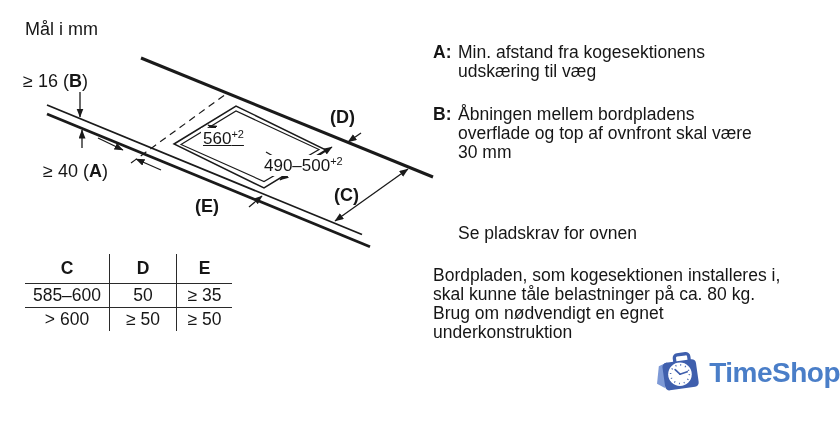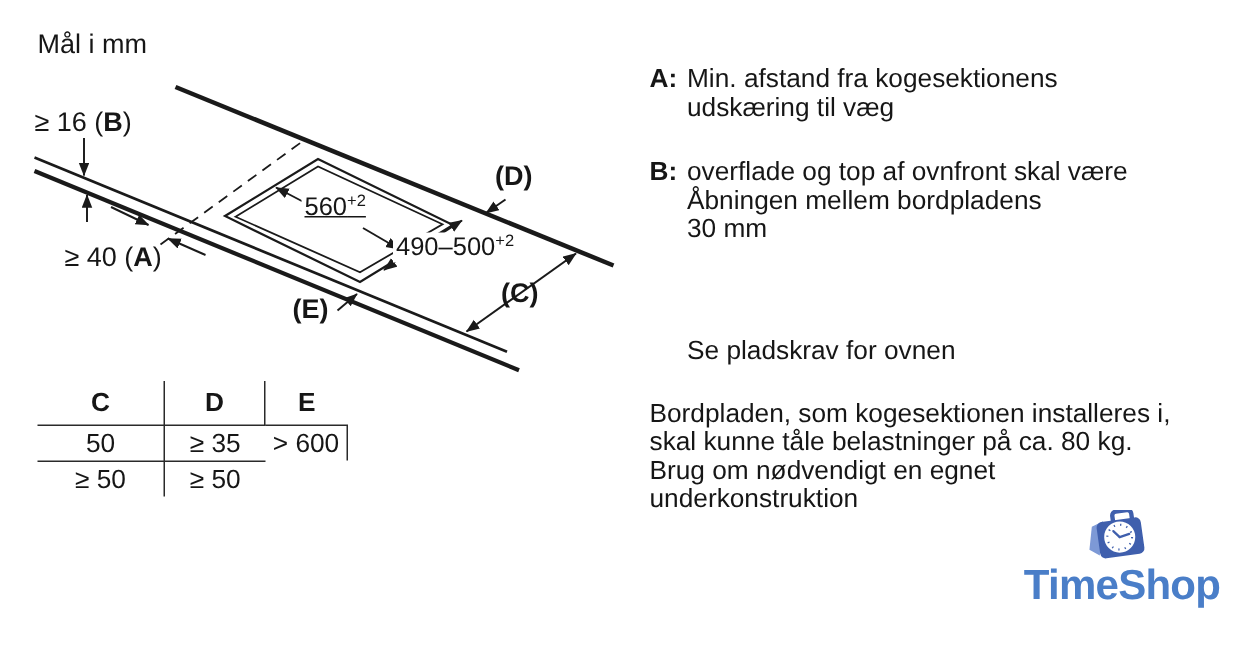--- a/index.html
+++ b/index.html
@@ -2,42 +2,42 @@
 <html><head>
 <meta charset="utf-8">
 <style>
   html,body{margin:0;padding:0;background:#fff;}
   .page{
     position:relative;width:840px;height:440px;background:#fff;overflow:hidden;
     font-family:"Liberation Sans",sans-serif;color:#161616;
   }
   .abs{position:absolute;}
   
-  .diagram-wrap{left:0;top:0;width:430px;height:250px;}
+  .diagram-wrap{left:0;top:0;width:430px;height:250px;padding-left:24px;}
   .diagram-title{left:25px;top:19px;font-size:18px;}
   .dim-label{font-size:17px;background:#fff;padding:0 2px;white-space:nowrap;}
   .dim-label sup{font-size:11px;vertical-align:6px;letter-spacing:0;}
   .ref-label{font-size:18px;font-weight:bold;white-space:nowrap;}
   .mixed-label{font-size:18px;white-space:nowrap;}
   .mixed-label b{font-weight:bold;}
   
   .spec-table{left:25px;top:254px;display:grid;grid-template-columns:85px 67px 55px;}
   .spec-table .cell{
     display:flex;align-items:center;justify-content:center;
     font-size:17.5px;height:23px;
   }
   .spec-table .head{font-weight:bold;height:29px;border-bottom:1.5px solid #2a2a2a;}
   .spec-table .r1{border-bottom:1.5px solid #2a2a2a;}
   .spec-table .vline{border-right:1.5px solid #2a2a2a;}
   
   .note-item{display:flex;font-size:17.5px;line-height:19px;}
   .note-item .key{font-weight:bold;width:25px;flex:0 0 25px;}
   .plain-text{font-size:17.5px;line-height:19px;}
   
-  .logo{left:654px;top:340px;width:186px;height:66px;display:flex;align-items:center;cursor:pointer;flex-direction:column;}
+  .logo{left:654px;top:340px;width:186px;height:66px;display:flex;align-items:center;cursor:pointer;}
   .logo-text{font-size:28px;font-weight:bold;letter-spacing:-0.5px;margin-left:2px;}
 </style>
 </head>
 <body>
 
 <div class="page">
 
   <div class="abs diagram-title">Mål i mm</div>
 
   <div class="abs diagram-wrap">
@@ -88,41 +88,42 @@
     <div class="abs ref-label" style="left:330px;top:107px;">(D)</div>
     <div class="abs ref-label" style="left:334px;top:185px;">(C)</div>
     <div class="abs ref-label" style="left:195px;top:196px;">(E)</div>
   </div>
 
   <div class="abs spec-table">
     <div class="cell head vline">C</div>
     <div class="cell head vline">D</div>
     <div class="cell head">E</div>
 
+    <div class="cell r1 vline">585–600</div>
     <div class="cell r1 vline">50</div>
     <div class="cell r1">≥ 35</div>
 
     <div class="cell vline">&gt; 600</div>
     <div class="cell vline">≥ 50</div>
     <div class="cell">≥ 50</div>
   </div>
 
   <div class="abs note-item" style="left:433px;top:43px;">
     <span class="key">A:</span>
     <span>
       <div>Min. afstand fra kogesektionens</div>
       <div>udskæring til væg</div>
     </span>
   </div>
 
   <div class="abs note-item" style="left:433px;top:105px;">
     <span class="key">B:</span>
     <span>
+      <div>Åbningen mellem bordpladens</div>
       <div>overflade og top af ovnfront skal være</div>
-      <div>Åbningen mellem bordpladens</div>
       <div>30 mm</div>
     </span>
   </div>
 
   <div class="abs plain-text" style="left:458px;top:197px;margin-top:27px;">Se pladskrav for ovnen</div>
 
   <div class="abs plain-text" style="left:433px;top:266px;">
     <div>Bordpladen, som kogesektionen installeres i,</div>
     <div>skal kunne tåle belastninger på ca. 80 kg.</div>
     <div>Brug om nødvendigt en egnet</div>

